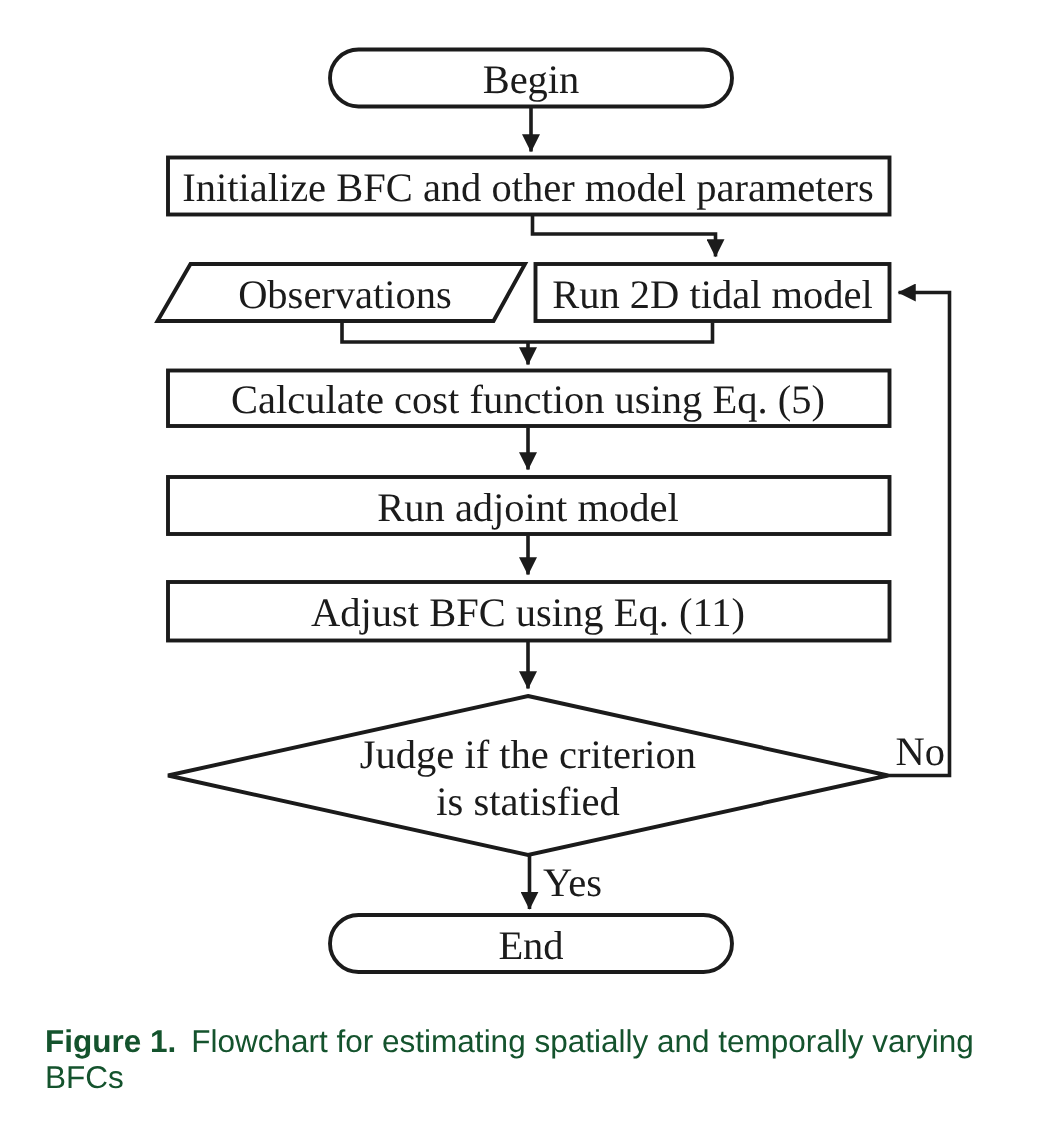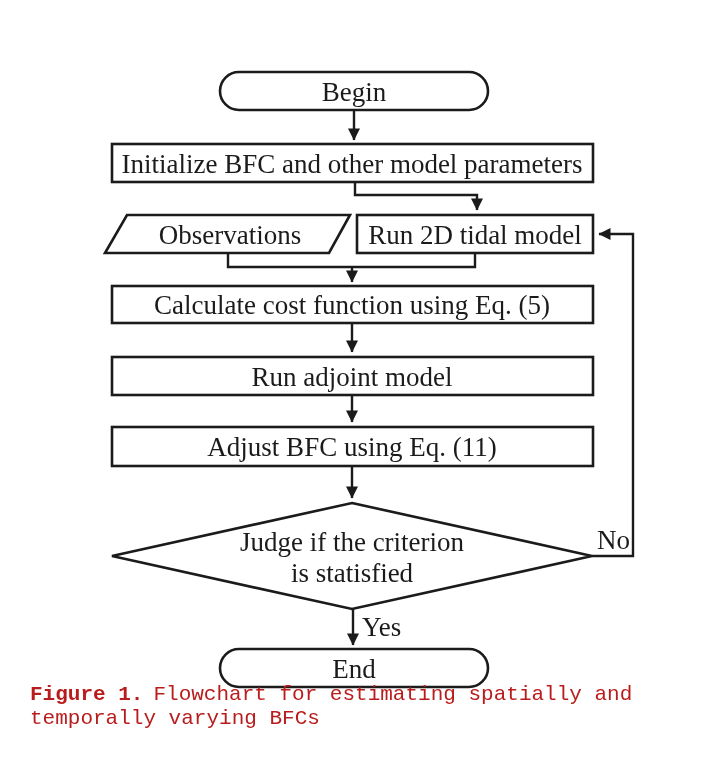--- a/index.html
+++ b/index.html
@@ -10,36 +10,35 @@
   body {
     width: 708px;
     height: 758px;
     position: relative;
     font-family: "Liberation Serif", serif;
   }
   .figure-canvas {
     position: absolute;
     top: 0;
     left: 0;
-    margin-top: 39px;
   }
   svg text {
     font-family: "Liberation Serif", serif;
     font-size: 27px;
     fill: #1b1b1b;
   }
   .caption {
     position: absolute;
     left: 30px;
     top: 683px;
     width: 664px;
     font-size: 21px;
     line-height: 24px;
-    color: #b91c1c;
-    font-family: Liberation Mono, monospace;
+    color: #14532d;
+    font-family: Liberation Sans, sans-serif;
   }
   .caption .cap-label {
     font-weight: bold;
   }
   .caption .cap-gap {
     display: inline-block;
     width: 10px;
   }
 </style>
 </head>

